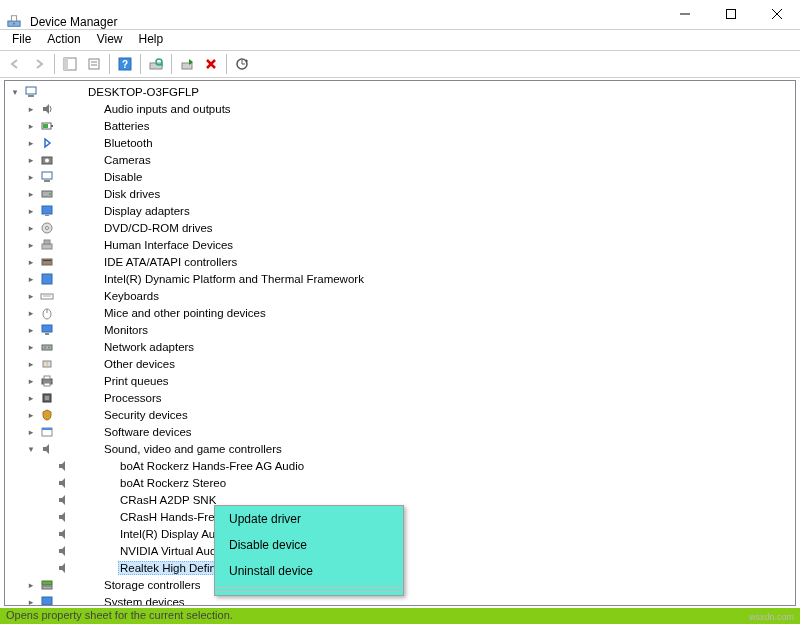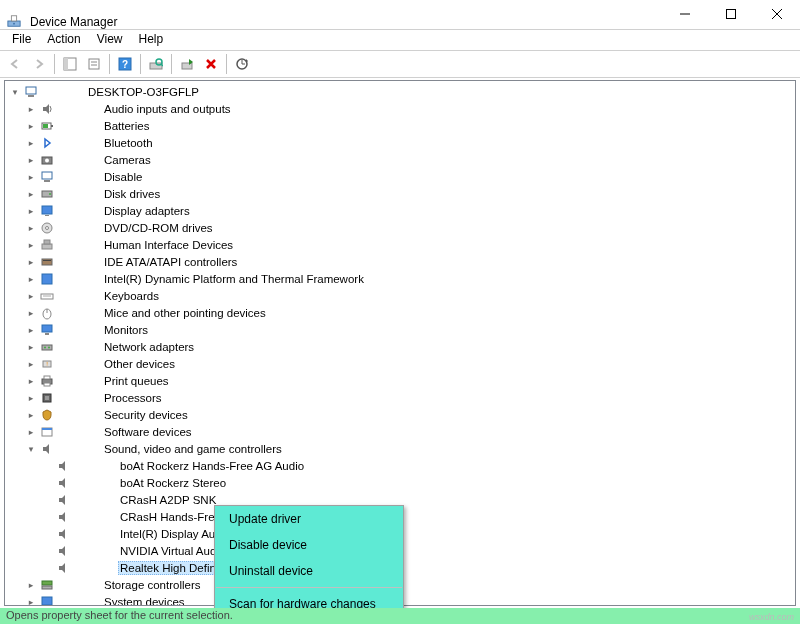--- a/index.html
+++ b/index.html
@@ -30,23 +30,23 @@
 .node-icon { width: 16px; height: 16px; display: inline-flex; align-items: center; justify-content: center; margin-right: 4px; font-size: 11px; }
 .node-label { padding: 0 2px; margin-left: 43px; }
 .selected { background: #cce8ff; border: 1px dotted #7eb4ea; padding: 0 1px; }
 
 
 .context-menu { position: absolute; background: #5eead4; border: 1px solid #a0a0a0; box-shadow: 2px 2px 4px rgba(0,0,0,0.3); font-size: 12px; min-width: 190px; }
 .cm-item { padding: 6px 14px; }
 .cm-sep { height: 1px; background: #c0c0c0; margin: 3px 1px; }
 
 
-.statusbar { position: absolute; bottom: 0; left: 0; right: 0; height: 16px; font-size: 11px; padding: 1px 6px; color: #444; background: #86efac; }
-
-.watermark { position: absolute; bottom: 2px; right: 6px; font-size: 9px; color: #bbb; font-style: italic; }
+.statusbar { position: absolute; bottom: 0; left: 0; right: 0; height: 16px; font-size: 11px; padding: 1px 6px; color: #444; background: #84cc16; }
+
+.watermark { position: absolute; bottom: 2px; right: 6px; font-size: 9px; color: #bbb; }
 
 svg { display: block; }
 </style>
 </head>
 <body>
 
 <div class="titlebar">
   <span class="titlebar-icon">
     <svg width="14" height="14" viewBox="0 0 16 16">
         <rect x="1" y="8" width="14" height="6" fill="#8ab4e0" stroke="#3a6ea5"></rect>
@@ -473,19 +473,18 @@
         <span class="node-label">System devices</span>
       </div>
     </div>
 </div>
 
 <div class="context-menu" style="left:214px; top:505px;">
   <div class="cm-item">Update driver</div>
   <div class="cm-item">Disable device</div>
   <div class="cm-item">Uninstall device</div>
   <div class="cm-sep"></div>
-  <div class="cm-item">Scan for hardware changes</div>
   <div class="cm-sep"></div>
 
 </div>
 
 <div class="statusbar">Opens property sheet for the current selection.</div>
 <div class="watermark">wsxdn.com</div>
 
 </body></html>

